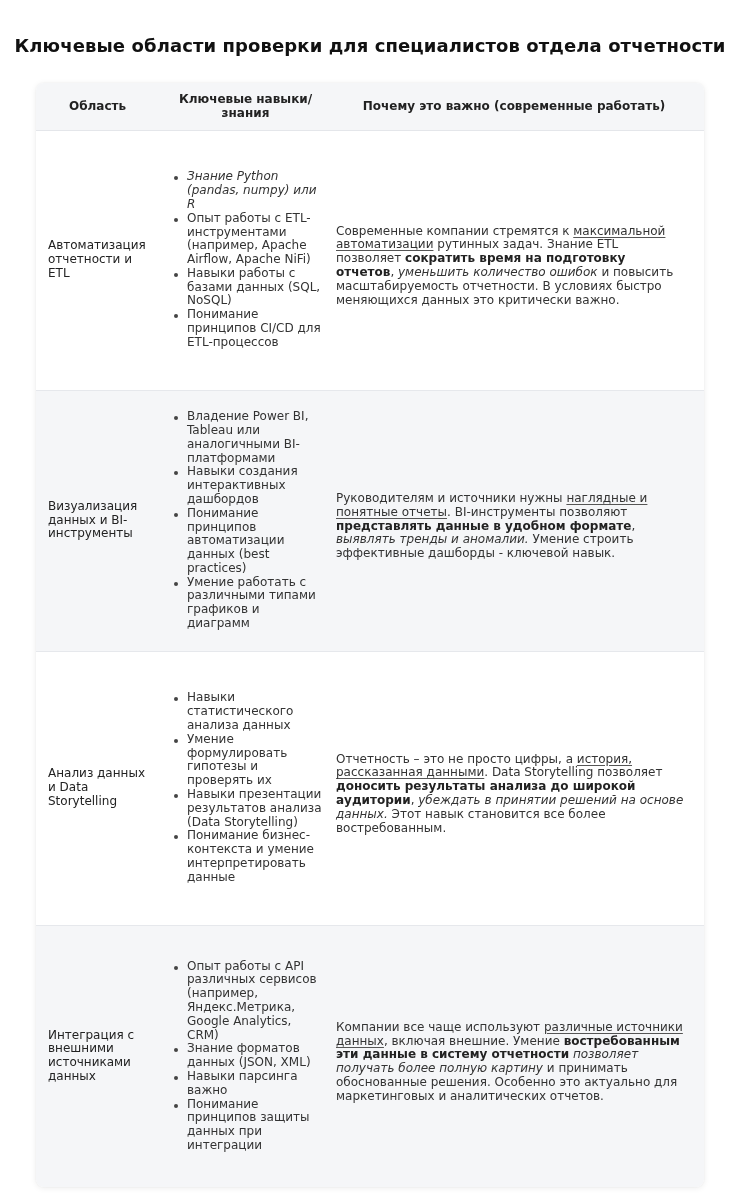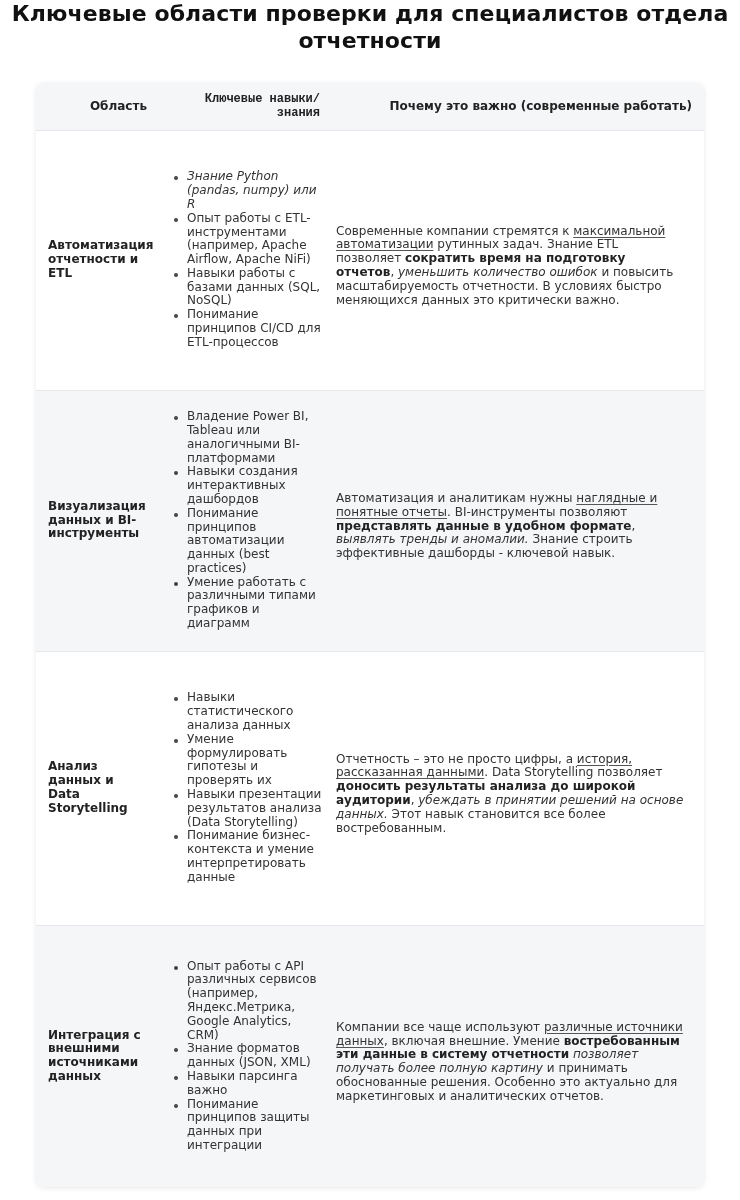--- a/index.html
+++ b/index.html
@@ -9,25 +9,25 @@
       background: #ffffff;
       overflow: hidden;
     }
     body {
       font-family: "DejaVu Sans", sans-serif;
       color: #333333;
     }
     .page-title {
       font-family: "DejaVu Sans", sans-serif;
       font-weight: bold;
-      font-size: 22px;
+      font-size: 18px;
       line-height: 27px;
       color: #111111;
       text-align: center;
-      padding-top: 0;
+      padding-top: 32px;
       height: 82px;
       letter-spacing: 0.1px;
     }
     .card {
       position: absolute;
       left: 36px;
       top: 83px;
       width: 668px;
       height: 1104px;
       border-radius: 8px;
@@ -41,43 +41,43 @@
       table-layout: fixed;
     }
     col.c1 { width: 123px; }
     col.c2 { width: 165px; }
     col.c3 { width: 380px; }
     thead tr {
       background: #f5f6f8;
       height: 47px;
     }
     th {
-      text-align: right;
+      text-align: center;
       font-size: 12px;
       line-height: 14px;
       font-weight: bold;
       color: #222222;
       padding: 0 12px;
       vertical-align: middle;
       border-bottom: 1px solid #e4e6ea;
     }
-    th.h2 { padding-left: 12px; padding-right: 4px; font-family: Liberation Mono, monospace; }
+    th.h2 { padding-left: 12px; padding-right: 4px; }
     th.h3 { padding-left: 12px; }
     tbody tr { border-bottom: 1px solid #e6e8ec; }
     tbody tr:last-child { border-bottom: none; }
     tbody tr.odd { background: #ffffff; }
     tbody tr.even { background: #f5f6f8; }
     td {
       vertical-align: middle;
       font-size: 12px;
       line-height: 13.8px;
       color: #333333;
     }
     td.area {
-      font-weight: bold;
+      font-weight: normal;
       color: #222222;
       padding: 0 12px;
     }
     td.skills {
       padding: 0 0 0 0;
       margin-top: 47px;
     }
     td.skills ul {
       list-style: none;
       padding-left: 28px;
@@ -148,21 +148,21 @@
         <td class="area">Визуализация данных и BI-инструменты</td>
         <td class="skills">
           <ul>
             <li>Владение Power BI, Tableau или аналогичными BI-платформами</li>
             <li>Навыки создания интерактивных дашбордов</li>
             <li>Понимание принципов автоматизации данных (best practices)</li>
             <li>Умение работать с различными типами графиков и диаграмм</li>
           </ul>
         </td>
         <td class="why">
-          <span>Автоматизация и аналитикам нужны </span><span class="u">наглядные и понятные отчеты</span><span>. BI-инструменты позволяют </span><span class="b">представлять данные в удобном формате</span><span>, </span><span class="i">выявлять тренды и аномалии.</span><span> Знание строить эффективные дашборды - ключевой навык.</span>
+          <span>Руководителям и источники нужны </span><span class="u">наглядные и понятные отчеты</span><span>. BI-инструменты позволяют </span><span class="b">представлять данные в удобном формате</span><span>, </span><span class="i">выявлять тренды и аномалии.</span><span> Умение строить эффективные дашборды - ключевой навык.</span>
         </td>
       </tr>
 
       <tr class="odd r3">
         <td class="area">Анализ данных и Data Storytelling</td>
         <td class="skills">
           <ul>
             <li>Навыки статистического анализа данных</li>
             <li>Умение формулировать гипотезы и проверять их</li>
             <li>Навыки презентации результатов анализа (Data Storytelling)</li>

